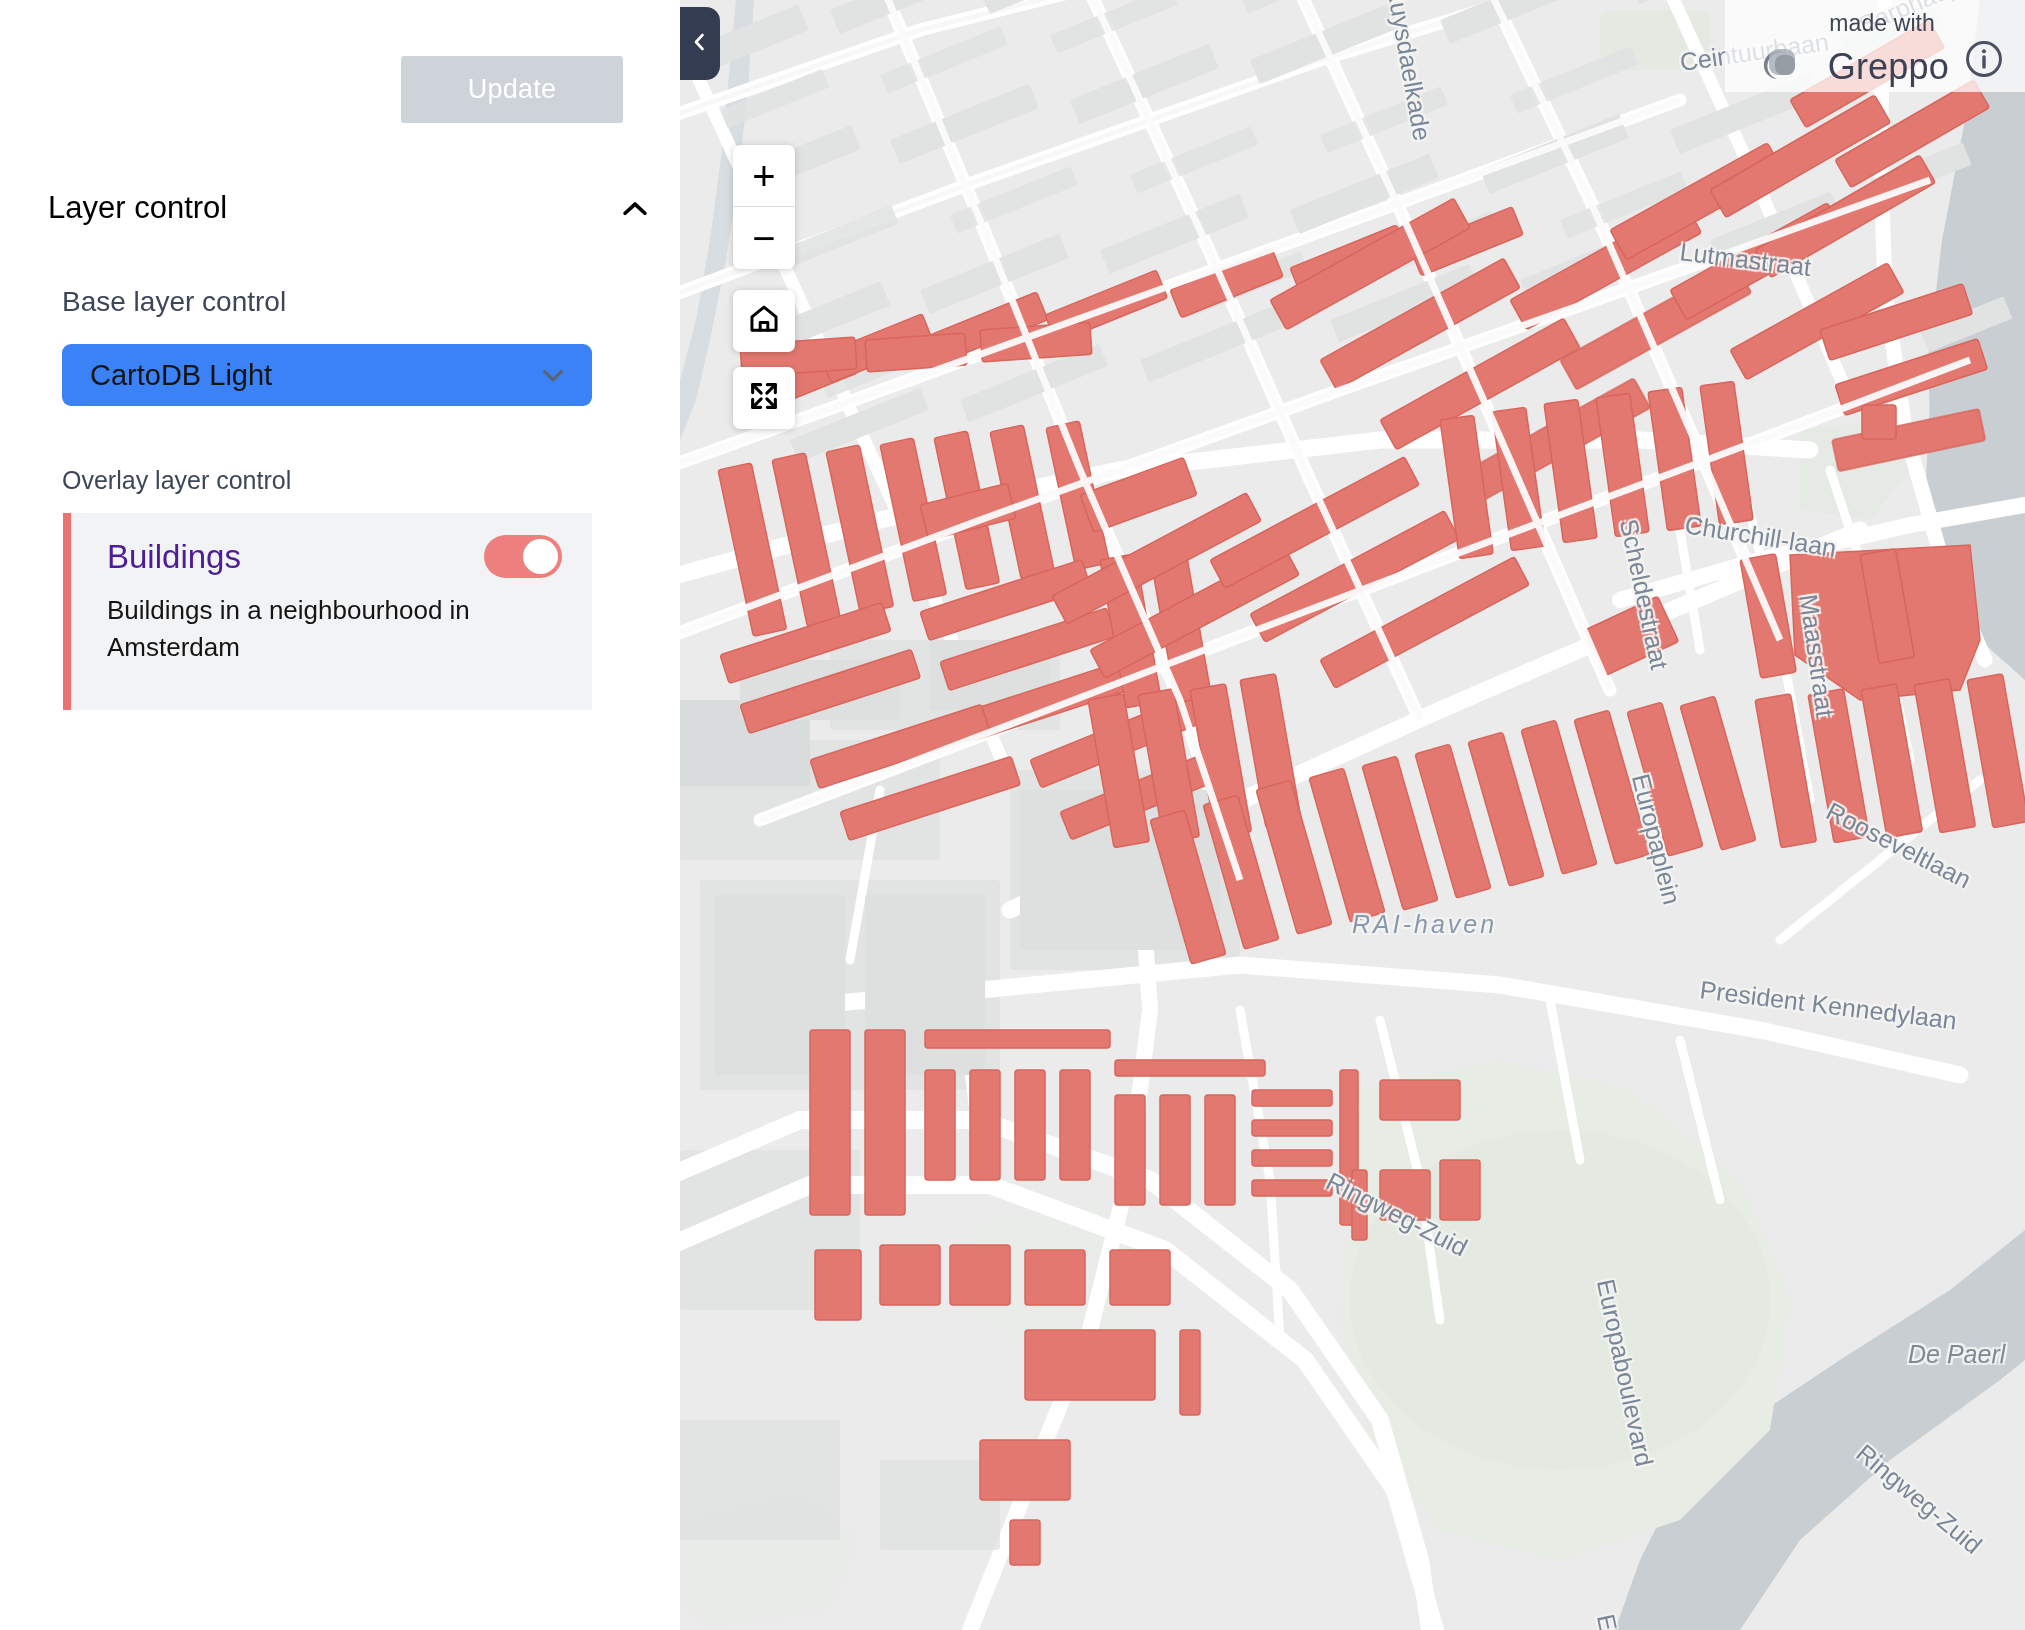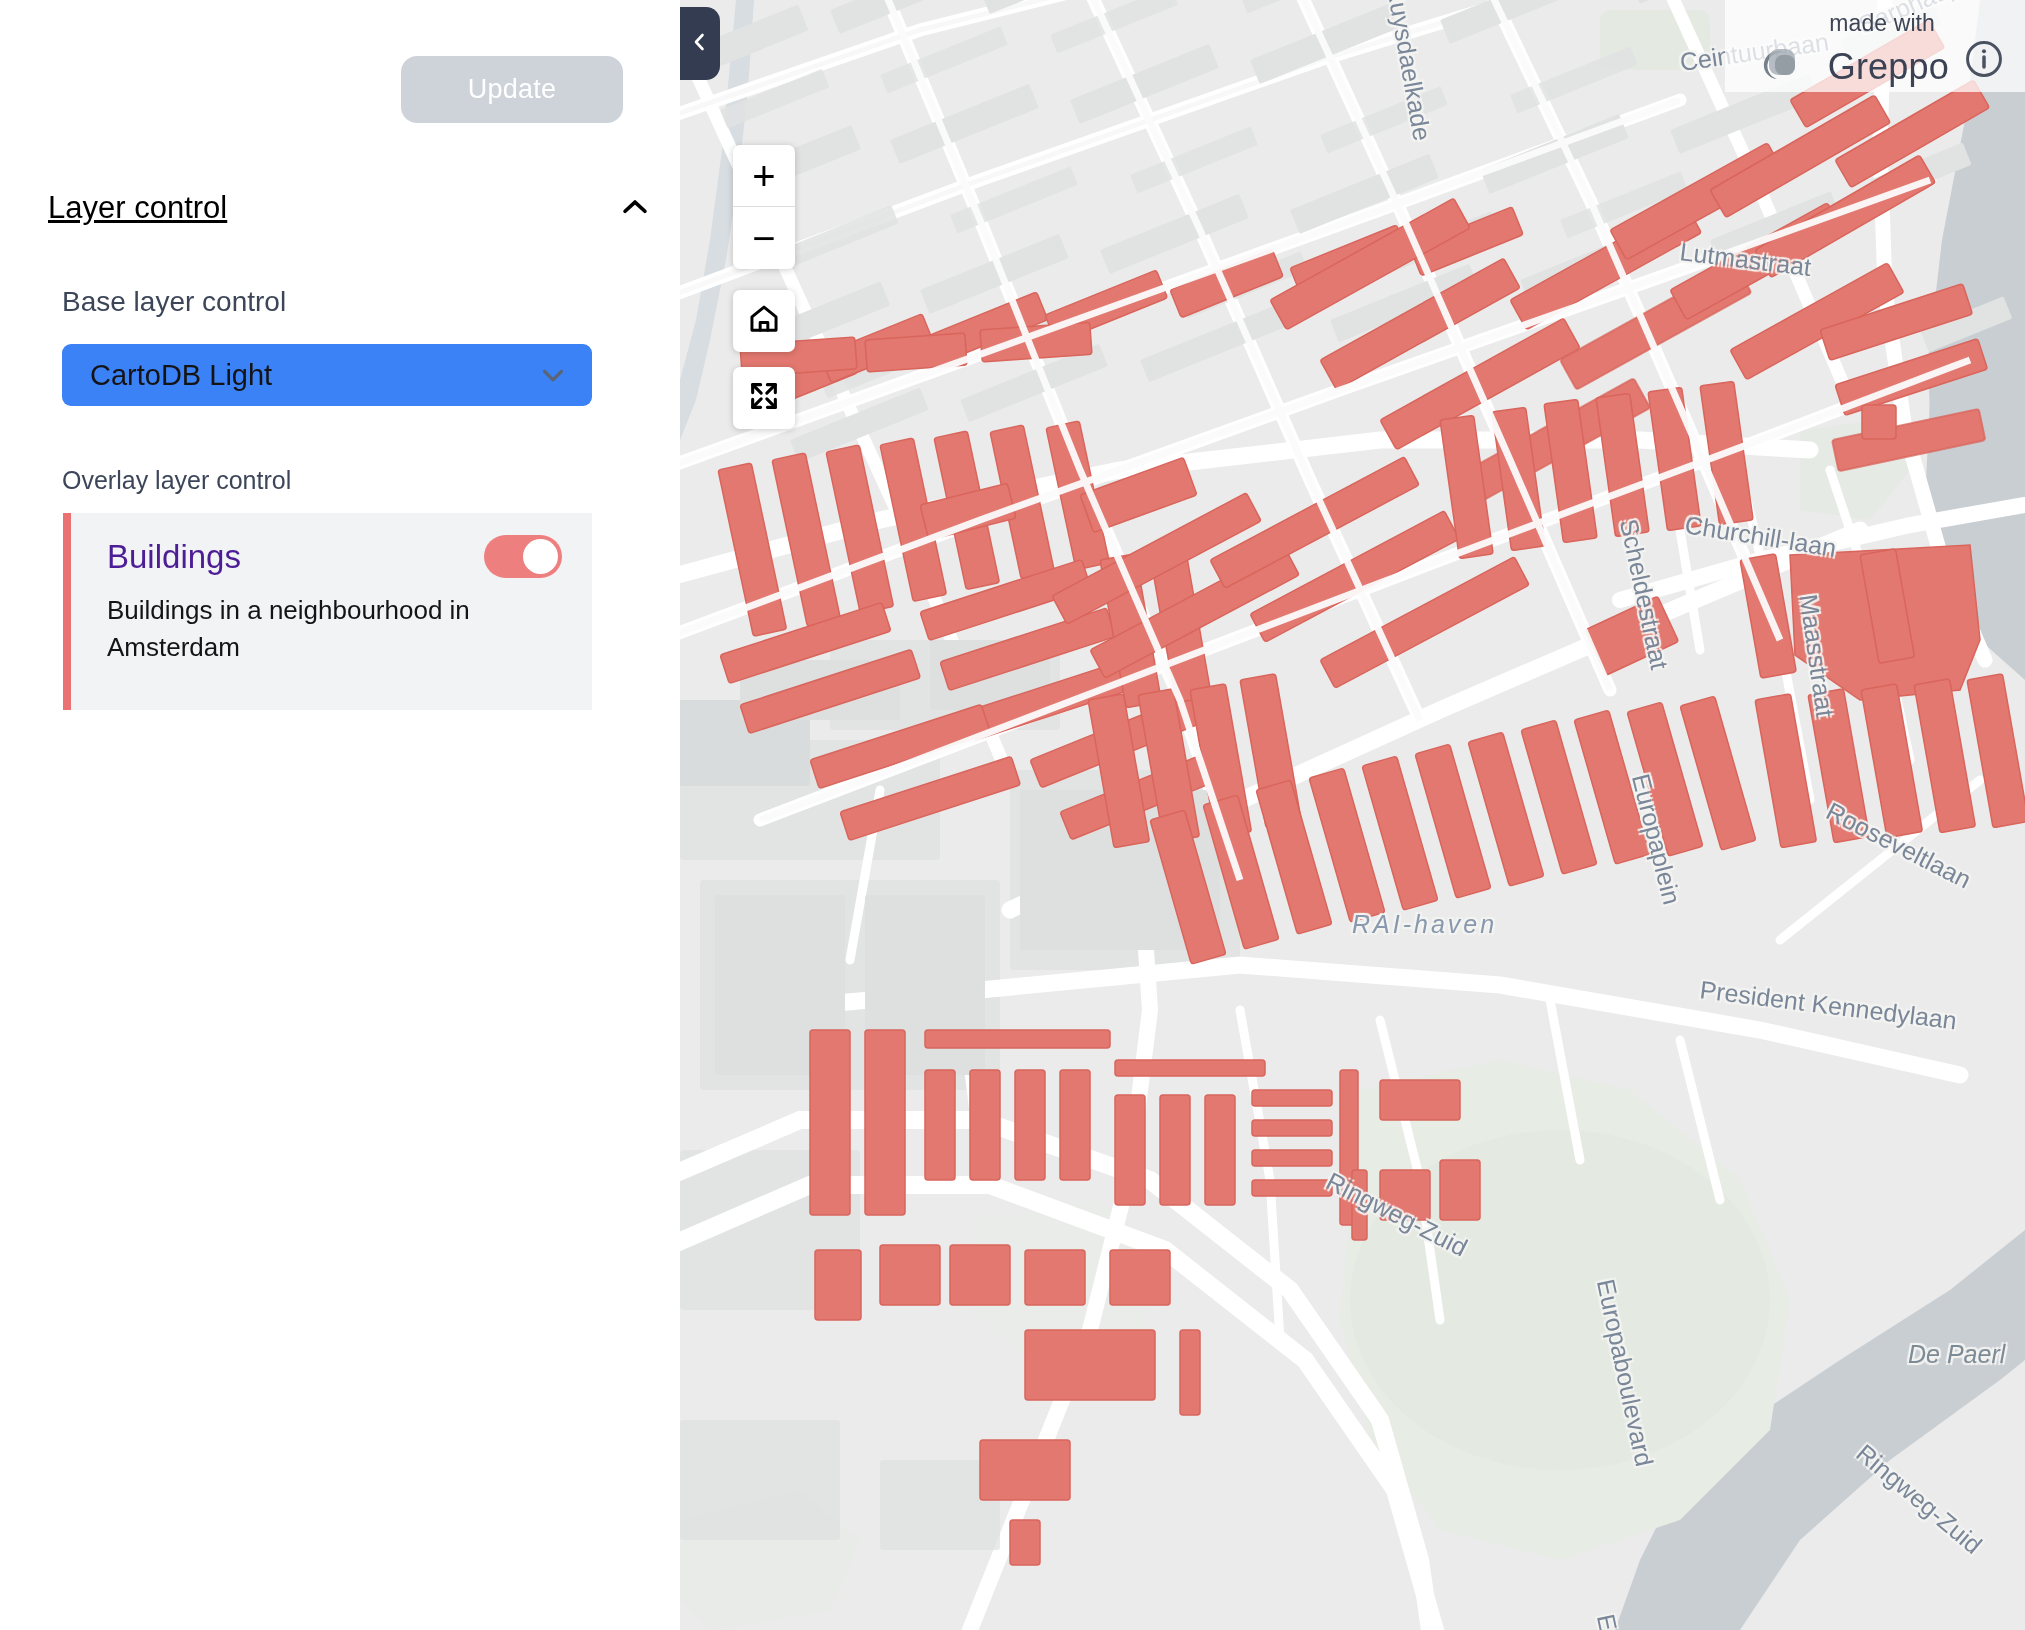--- a/index.html
+++ b/index.html
@@ -22,34 +22,33 @@
     overflow: hidden;
   }
   #update-row {
     position: absolute;
     top: 56px; right: 57px;
   }
   #update-btn {
     background: #ced3da;
     color: #ffffff;
     border: none;
-    border-radius: 16px;
+    border-radius: 3px;
     font-size: 27px;
     font-family: "Liberation Sans", sans-serif;
     padding: 18px 42px;
     min-width: 222px;
     cursor: pointer;
     letter-spacing: .2px;
   }
   #layer-control-header {
     position: absolute;
     top: 190px; left: 48px; right: 28px;
-    display: flex; align-items: flex-start; justify-content: space-between;
+    display: flex; align-items: flex-end; justify-content: space-between;
     cursor: pointer;
-    text-decoration: underline;
   }
   #layer-control-title {
     font-size: 31px;
     color: #000000;
     font-weight: 400;
   }
   .chev { width: 34px; height: 34px; display: block; }
   #base-layer-label {
     position: absolute;
     top: 286px; left: 62px;

